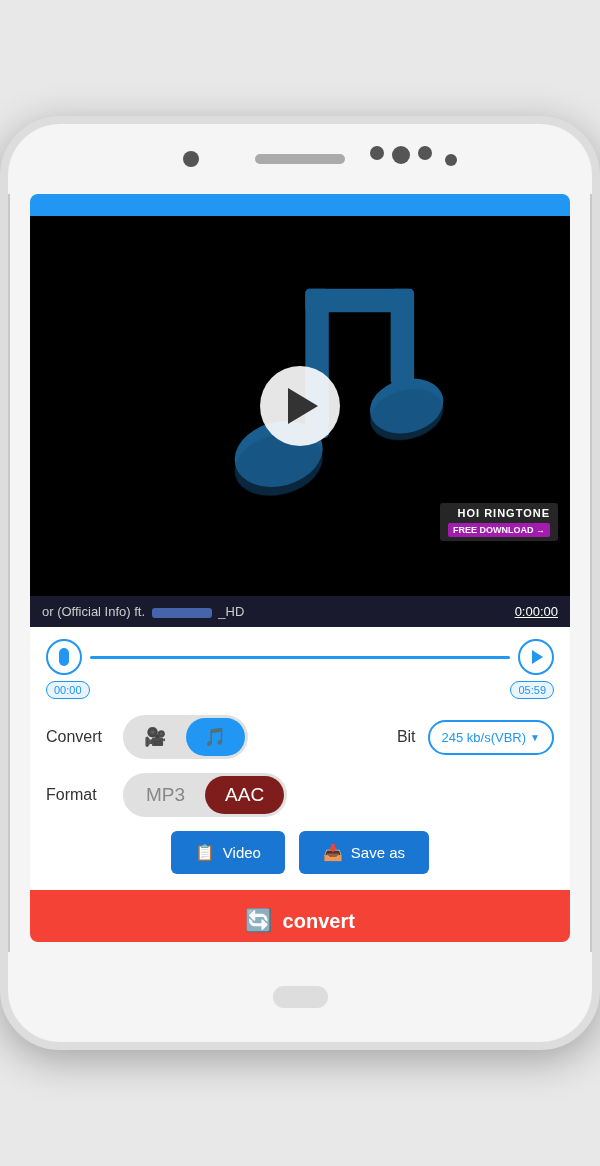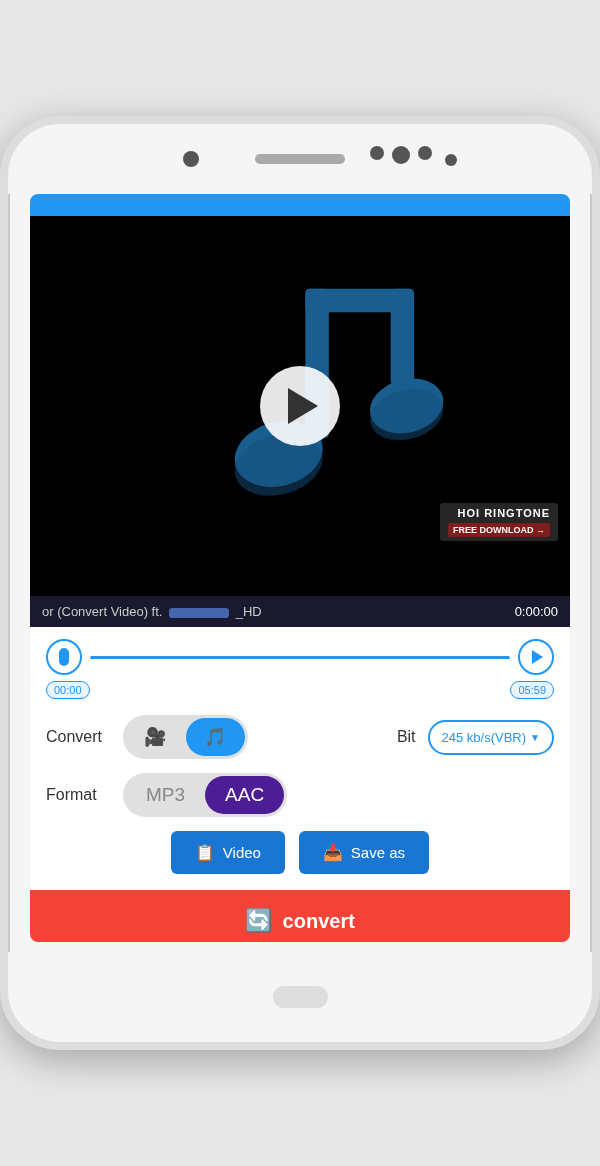--- a/index.html
+++ b/index.html
@@ -172,21 +172,21 @@
     }
 
     .ringtone-title {
       color: #fff;
       font-size: 11px;
       font-weight: bold;
       letter-spacing: 1px;
     }
 
     .free-download-badge {
-      background: #7f1d1d;
+      background: #a21caf;
       color: #fff;
       font-size: 9px;
       font-weight: bold;
       padding: 2px 5px;
       border-radius: 2px;
       display: inline-flex;
       align-items: center;
       gap: 2px;
       margin-top: 2px;
     }
@@ -209,20 +209,21 @@
       text-overflow: ellipsis;
       white-space: nowrap;
       color: #ccc;
     }
 
     .video-time {
       color: #fff;
       font-size: 13px;
       margin-left: 10px;
       white-space: nowrap;
+      text-decoration: underline;
     }
 
     
     .blurred-text {
       display: inline-block;
       width: 60px;
       height: 10px;
       background: rgba(100,150,255,0.6);
       border-radius: 3px;
       vertical-align: middle;
@@ -394,21 +395,21 @@
       font-size: 19px;
       font-weight: 400;
     }
 
     .format-option.inactive {
       background: transparent;
       color: #888;
     }
 
     .format-option.active {
-      background: #4c1d95;
+      background: #7f1d1d;
       color: #fff;
     }
 
     
     .action-buttons-row {
       display: flex;
       justify-content: center;
       gap: 14px;
       margin-top: 6px;
       margin-bottom: 4px;
@@ -566,21 +567,21 @@
           <div class="ringtone-title">HOI RINGTONE</div>
           <div class="free-download-badge">
             <span>FREE DOWNLOAD →</span>
           </div>
         </div>
       </div>
     </div>
 
     <div class="video-title-bar">
       <span class="video-title-text">
-        <span>or (Convert Video) ft.</span>
+        <span>or (Official Info) ft.</span>
         <span class="blurred-text"></span>
         <span>_HD</span>
       </span>
       <span class="video-time">0:00:00</span>
     </div>
 
     <div class="controls-section">
 
       <div class="slider-row">
         <div class="slider-thumb-start">

